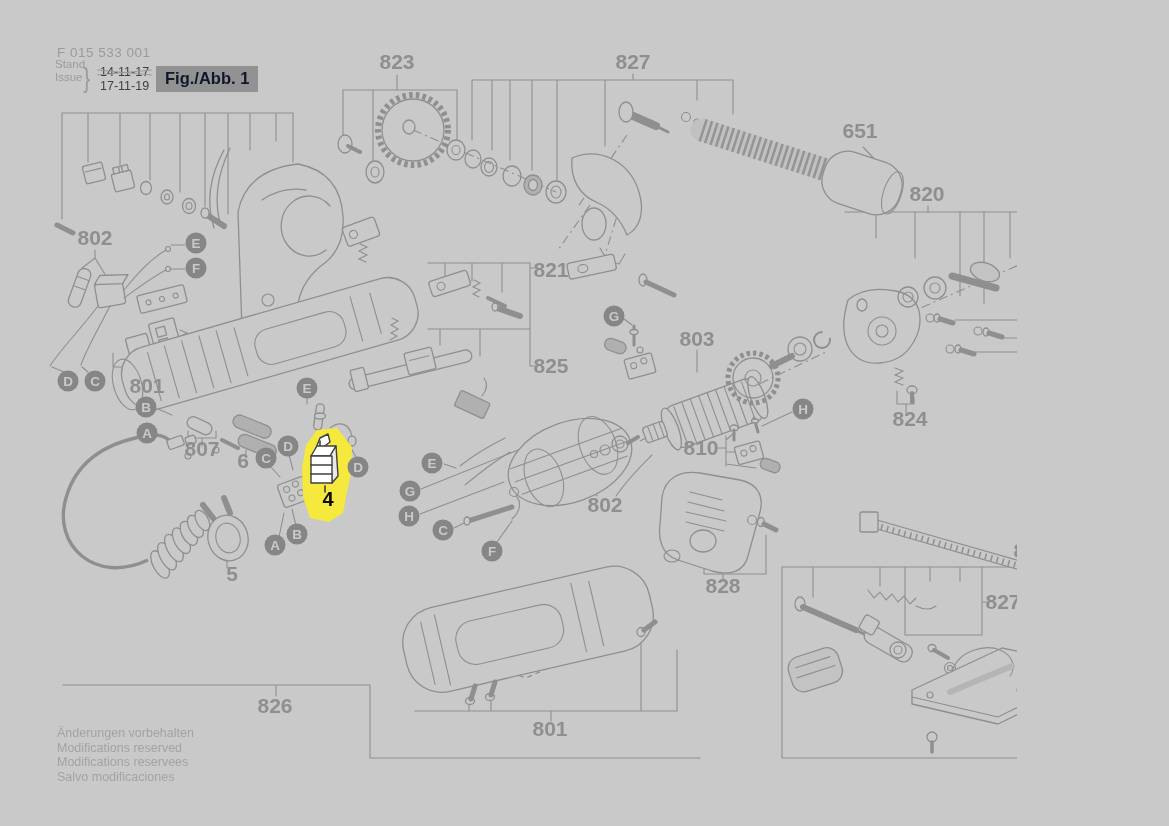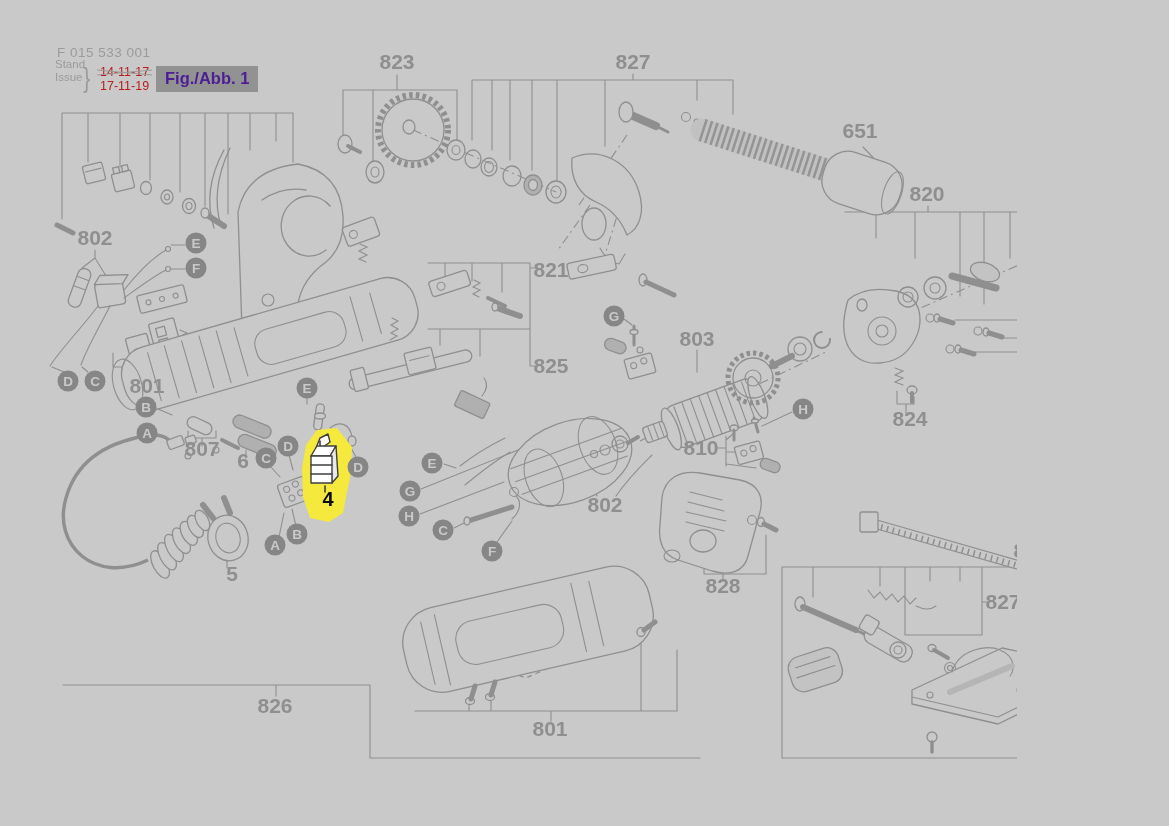--- a/index.html
+++ b/index.html
@@ -3,27 +3,27 @@
 <meta charset="utf-8">
 <style>
   html,body{margin:0;padding:0;background:#c9c9c9;}
   .page{position:relative;width:1017px;height:826px;background:#c9c9c9;overflow:hidden;
         font-family:"Liberation Sans",sans-serif;}
   .page svg{position:absolute;left:0;top:0;}
   
   .pn{position:absolute;left:57px;top:45px;font-size:13.5px;color:#9b9b9b;letter-spacing:.5px;}
   .si{position:absolute;left:55px;top:58px;font-size:11.5px;color:#9b9b9b;line-height:13px;}
   .brace{position:absolute;left:82px;top:62px;font-size:28px;color:#9b9b9b;transform:scaleX(.75);}
-  .dates{position:absolute;left:100px;top:66px;font-size:12.5px;color:#b91c1c;line-height:13.5px;}
+  .dates{position:absolute;left:100px;top:66px;font-size:12.5px;color:#404040;line-height:13.5px;}
   .strike{position:relative;display:inline-block;}
   .strike::after{content:"";position:absolute;left:-3px;right:-3px;top:46%;
      border-top:1.6px solid #9b9b9b;transform:rotate(-5deg);}
   .strike::before{content:"";position:absolute;left:-3px;right:-3px;top:46%;
      border-top:1.3px solid #9b9b9b;transform:rotate(5deg);}
-  .figbadge{position:absolute;left:156px;top:66px;background:#929292;color:#4c1d95;
+  .figbadge{position:absolute;left:156px;top:66px;background:#929292;color:#0f172a;
      font-size:16.5px;font-weight:bold;padding:3px 9px 4px;}
   
   .footer{position:absolute;left:57px;top:726px;font-size:12.5px;color:#a3a3a3;line-height:14.5px;}
   
   .ln{stroke:#8f8f8f;fill:none;stroke-width:1.3;stroke-linecap:round;stroke-linejoin:round;}
   .ln2{stroke:#8f8f8f;fill:none;stroke-width:1.1;stroke-linecap:round;}
   .dd{stroke:#8f8f8f;fill:none;stroke-width:1.1;stroke-dasharray:9 4 2 4;}
   .dsh{stroke:#8f8f8f;fill:none;stroke-width:1.2;stroke-dasharray:5 4;}
   .fl{fill:#c3c3c3;stroke:#8f8f8f;stroke-width:1.3;stroke-linejoin:round;}
   .flb{fill:#c9c9c9;stroke:#8f8f8f;stroke-width:1.3;stroke-linejoin:round;}
@@ -48,20 +48,26 @@
     <div>Stand</div>
     <div>Issue</div>
   </div>
   <div class="brace">}</div>
   <div class="dates">
     <div><span class="strike">14-11-17</span></div>
     <div>17-11-19</div>
   </div>
   <div class="figbadge">Fig./Abb. 1</div>
 
+  <div class="footer">
+    <div>Änderungen vorbehalten</div>
+    <div>Modifications reserved</div>
+    <div>Modifications reservees</div>
+    <div>Salvo modificaciones</div>
+  </div>
 
   <svg width="1169" height="826" viewBox="0 0 1169 826">
 
     <g>
       <path class="ln2" d="M62,113 H293 M62,113 V219 M88,113 V162 M120,113 V167 M150,113 V180 M180,113 V192 M205,113 V206 M228,113 V214 M250,113 V150 M276,113 V141 M293,113 V162"></path>
       <path class="ln2" d="M343,90 H457 M397,90 V75 M343,90 V136 M373,90 V164 M457,90 V140"></path>
       <path class="ln2" d="M472,80 H733 M633,80 V74 M472,80 V140 M492,80 V150 M510,80 V160 M532,80 V170 M557,80 V180 M605,80 V146 M697,80 V100 M733,80 V114"></path>
       <path class="ln2" d="M845,212 H1100 M928,212 V206 M876,212 V238 M915,212 V258 M960,212 V296 M984,212 V304 M1010,212 V258 M1030,212 V248 M1062,212 V230 M1087,212 V224 M1100,212 V360 M955,320 H1100 M1003,338 H1100 M975,352 H1100"></path>
       <path class="ln2" d="M428,263 H530 M530,263 V366 M530,268 H537 M530,366 H537 M428,329 H530 M445,263 V276 M472,263 V281 M502,263 V292 M440,329 V345 M480,329 V356"></path>
       <path class="ln2" d="M113,367 V353 M113,367 H160 M160,367 V353 M147,367 V377"></path>

